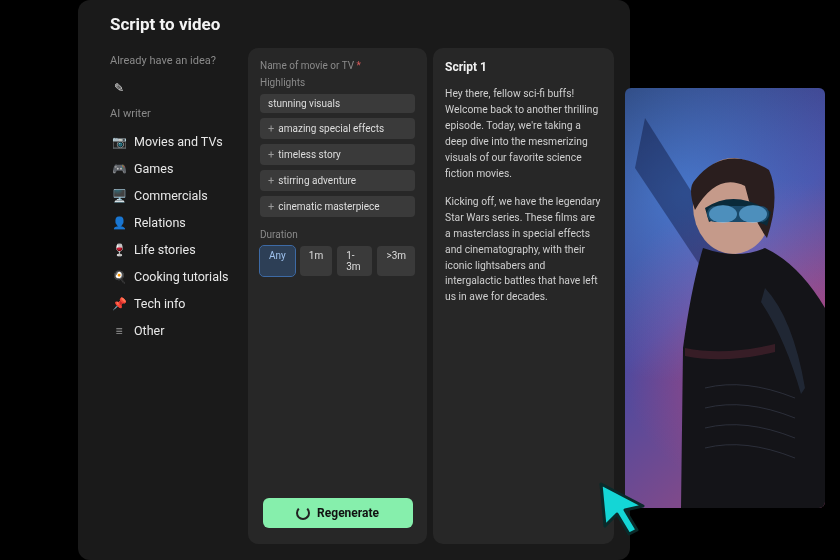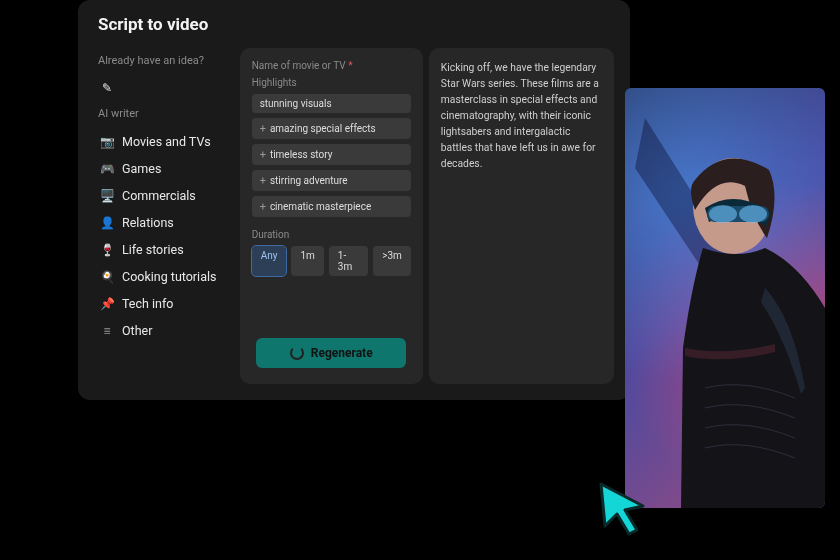--- a/index.html
+++ b/index.html
@@ -7,24 +7,24 @@
     width: 840px; height: 560px;
     background: #000;
     font-family: -apple-system, Segoe UI, Roboto, sans-serif;
     color: #d6d6d6;
     overflow: hidden;
     position: relative;
   }
   .window {
     position: absolute;
     left: 78px; top: 0;
-    width: 552px; height: 400px;
+    width: 552px; height: 560px;
     background: #1a1a1a;
     border-radius: 12px;
-    padding: 14px 16px 16px 20px;
+    padding: 14px 16px 16px 32px;
     display: flex; flex-direction: column;
   }
   .title {
     font-size: 17px; font-weight: 700; color: #f3f3f3;
     margin-bottom: 14px;
   }
   .cols { display: flex; gap: 6px; flex: 1; min-height: 0; }
   .sidebar { width: 138px; font-size: 12px; }
   .side-head { color: #8a8a8a; font-size: 11px; margin: 6px 0 8px; }
   .side-item {
@@ -57,21 +57,21 @@
   .tag .plus { color: #9a9a9a; font-size: 11px; }
   .duration-group { display: flex; gap: 5px; }
   .dur {
     background: #3a3a3a; border-radius: 4px;
     padding: 4px 9px; font-size: 10px; color: #dedede;
     cursor: pointer;
   }
   .dur.active { background: #2d3f56; outline: 1px solid #3d6aa5; color: #9fc2ee; }
   .spacer { flex: 1; }
   .btn {
-    background: #0f766e; color: #111; border-radius: 6px;
+    background: #86efac; color: #111; border-radius: 6px;
     padding: 8px 10px; font-size: 12px; font-weight: 700;
     display: flex; align-items: flex-start; justify-content: center; gap: 7px;
     cursor: pointer; width: 150px; align-self: center;
   }
   .script-head { font-size: 12px; font-weight: 700; color: #f0f0f0; margin-bottom: 12px; }
   .script-body { font-size: 10.3px; line-height: 1.55; color: #cfcfcf; }
   .script-body p { margin-bottom: 12px; }
 
   .photo {
     position: absolute;
@@ -188,21 +188,23 @@
         </div>
 
       <div class="spacer"></div>
       <div class="btn">
         <span class="regen-icon"></span>
         <span>Regenerate</span>
       </div>
     </div>
 
     <div class="panel panel-right">
+      <div class="script-head">Script 1</div>
       <div class="script-body">
+        <p>Hey there, fellow sci-fi buffs! Welcome back to another thrilling episode. Today, we're taking a deep dive into the mesmerizing visuals of our favorite science fiction movies.</p>
         <p>Kicking off, we have the legendary Star Wars series. These films are a masterclass in special effects and cinematography, with their iconic lightsabers and intergalactic battles that have left us in awe for decades.</p>
       </div>
       <div class="spacer"></div>
     </div>
 
   </div>
 </div>
 
 <div class="photo">
   <svg viewBox="0 0 200 420">

